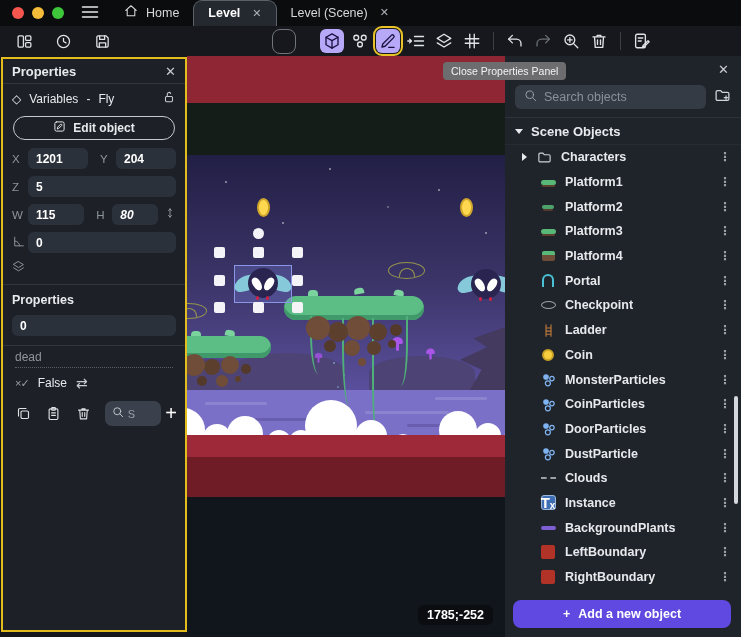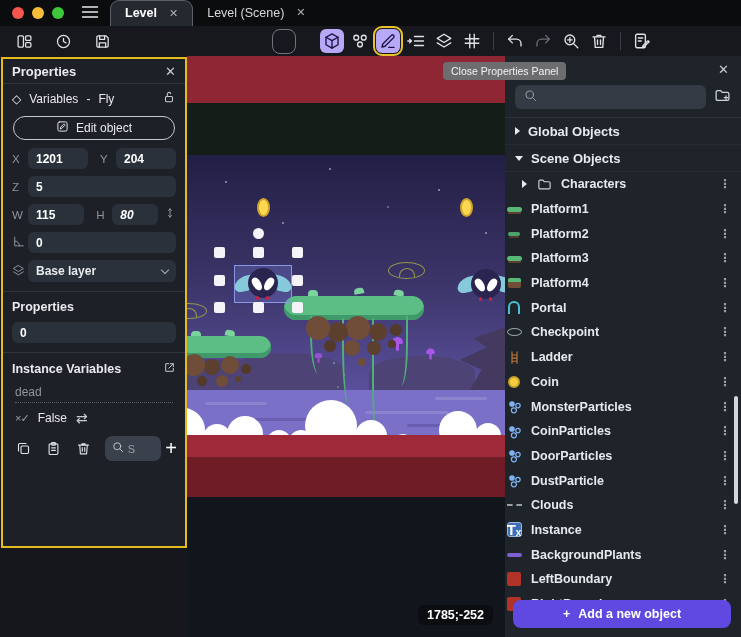--- a/index.html
+++ b/index.html
@@ -38,31 +38,31 @@
   .share-btn { margin-left:12px; display:flex; align-items:center; gap:7px; height:25px; padding:0 13px;
     background:#5f49e0; border-radius:8px; font-size:12px; font-weight:bold; color:#fff; }
   .share-btn svg{width:14px;height:14px;}
   .tb-right { display:flex; align-items:center; gap:4px; margin-left:24px; }
 
   
   .main { flex:1; display:flex; min-height:0; }
 
   
   .left-col { width:187px; flex:0 0 187px; background:#15171c; }
-  .props { height:491px; margin:1px 0 0 1px; background:#1d2026; border:2px solid #e3bd1e;
+  .props { height:575px; margin:1px 0 0 1px; background:#1d2026; border:2px solid #e3bd1e;
     display:flex; flex-direction:column; font-size:12px; }
   .props-head { display:flex; align-items:center; justify-content:space-between; padding:5px 9px 4px 9px;
     border-bottom:1px solid #31353c; }
   .props-title { font-weight:bold; font-size:13px; }
   .icon-x { color:#c9ccd1; font-size:13px; }
   .inst-row { display:flex; align-items:center; gap:8px; padding:6px 9px 2px 9px; color:#e8eaee; }
   .inst-row .spacer{flex:1;}
   .inst-row svg{width:14px;height:14px;color:#c9ccd1;}
   .edit-btn { margin:7px 10px 4px 10px; height:24px; border:1px solid #c6c9cf; border-radius:13px;
-    display:flex; align-items:center; justify-content:center; gap:7px; font-weight:normal; font-size:12px; }
+    display:flex; align-items:center; justify-content:center; gap:7px; font-weight:bold; font-size:12px; }
   .edit-btn svg{width:13px;height:13px;}
   .prow { display:flex; align-items:center; gap:6px; padding:4px 9px 3px 9px; }
   .plabel { color:#8f959d; width:10px; flex:0 0 10px; font-size:11.5px; }
   .plabel.ic svg{width:13px;height:13px;}
   .pinput { background:#2b313b; border:none; border-radius:6px; height:21px; color:#fff;
     font-weight:bold; font-size:12px; padding:0 8px; min-width:0; font-family:inherit; }
   .pinput.half { width:62px; } .pinput.grow { flex:1; }
   .link-ic { color:#9aa0a8; } .link-ic svg{width:12px;height:12px;}
   .layer-select { flex:1; background:#2b313b; border-radius:6px; height:22px; display:flex;
     align-items:center; justify-content:space-between; padding:0 8px; font-weight:bold; }
@@ -136,21 +136,21 @@
   .obj-search { flex:1; height:24px; background:#353b45; border-radius:6px; display:flex; align-items:center;
     gap:7px; padding:0 9px; color:#9aa0a8; }
   .obj-search svg{width:13px;height:13px;flex:0 0 13px;}
   .obj-search input{ background:transparent; border:none; color:#c9ccd1; font-size:12.5px; width:100%; font-family:inherit;}
   .obj-search input::placeholder{color:#8a9098;}
   .folder-plus { color:#cfd3da; } .folder-plus svg{width:17px;height:17px;}
   .tree-head { display:flex; align-items:center; gap:8px; padding:0 10px; height:27px; font-weight:bold;
     font-size:13px; border-bottom:1px solid #272c34; }
   .tri-r { width:0; height:0; border-left:5px solid #e8eaee; border-top:4px solid transparent; border-bottom:4px solid transparent; }
   .tri-d { width:0; height:0; border-top:5px solid #e8eaee; border-left:4px solid transparent; border-right:4px solid transparent; }
-  .obj-item { display:flex; align-items:center; gap:8px; height:24.7px; font-weight:bold;
+  .obj-item { display:flex; align-items:center; gap:8px; height:24.7px; padding-left:34px; font-weight:bold;
     color:#e7e9ec; }
   .obj-item.folder { padding-left:17px; }
   .obj-item .kebab { margin-left:auto; padding-right:10px; color:#9aa0a8; font-size:12px; letter-spacing:0; }
   .oi { width:18px; flex:0 0 18px; display:flex; align-items:center; justify-content:center; }
   .oi svg{width:15px;height:15px;}
   .oi-bar { width:15px; height:5px; border-radius:3px; background:#57b877; box-shadow:0 3px 0 -1px #5d3f2e; }
   .oi-bar.small { width:12px; height:4px; }
   .oi-p4 { width:13px; height:10px; border-radius:2px; background:linear-gradient(#57b877 0 38%,#6f4d39 38%); }
   .oi-portal { width:12px; height:13px; border:2px solid #49c0d4; border-bottom:none; border-radius:7px 7px 0 0; }
   .oi-ellipse { width:15px; height:8px; border:1.5px solid #9aa0a8; border-radius:50%; }
@@ -179,20 +179,26 @@
       <span class="dot r"></span>
       <span class="dot y"></span>
       <span class="dot g"></span>
     </div>
     <span class="menu-btn">
         <svg viewBox="0 0 24 24" fill="none" stroke="currentColor" stroke-width="1.8" stroke-linecap="round" stroke-linejoin="round">
           <path d="M3 6h18M3 12h18M3 18h18"></path>
         </svg>
       </span>
     <div class="tabstrip" id="tabstrip">
+        <div class="tab">
+          <span><svg viewBox="0 0 24 24" fill="none" stroke="currentColor" stroke-width="1.8" stroke-linecap="round" stroke-linejoin="round">
+              <path d="M3 11l9-8 9 8M5.5 9.5V20h13V9.5"></path>
+            </svg></span>
+          <span>Home</span>
+        </div>
         <div class="tab active">
           <span>Level</span>
           <span class="x">✕</span>
         </div>
         <div class="tab">
           <span>Level (Scene)</span>
           <span class="x">✕</span>
         </div>
       </div>
   </div>
@@ -346,39 +352,29 @@
                 <path d="M5 4v16h16"></path>
                 <path d="M5 11a9 9 0 0 1 9 9"></path>
               </svg></span>
           <input class="pinput grow" value="0" style="">
         </div>
         <div class="prow">
           <span class="plabel ic" id="layer-ic"><svg viewBox="0 0 24 24" fill="none" stroke="currentColor" stroke-width="1.8" stroke-linecap="round" stroke-linejoin="round">
                 <path d="M12 3l9 5.5-9 5.5-9-5.5z"></path>
                 <path d="M3 14.5L12 20l9-5.5"></path>
               </svg></span>
-          <div class="layer-select">
-            <span>Base layer</span>
-            <span class="chev"></span>
-          </div>
         </div>
         <div class="sect-div"></div>
         <div class="sect-head">
           <span>Properties</span>
         </div>
         <div class="prow" style="padding-left:9px">
           <input class="pinput grow" value="0" style="">
         </div>
         <div class="sect-div"></div>
-        <div class="sect-head">
-          <span>Instance Variables</span>
-          <span id="ext-ic"><svg viewBox="0 0 24 24" fill="none" stroke="currentColor" stroke-width="1.8" stroke-linecap="round" stroke-linejoin="round">
-                <path d="M13.5 5H19v5.5M19 5l-8.5 8.5M19 13.5V19H5V5h5.5"></path>
-              </svg></span>
-        </div>
         <div class="var-name">dead</div>
         <div class="var-val">
           <span class="xc">×✓</span>
           <span>False</span>
           <span class="swap">⇄</span>
         </div>
         <div class="props-foot">
           <span class="tbtn" id="dup-ic">
               <svg viewBox="0 0 24 24" fill="none" stroke="currentColor" stroke-width="1.8" stroke-linecap="round" stroke-linejoin="round">
                 <rect x="8" y="8" width="12" height="12" rx="2"></rect>
@@ -525,31 +521,28 @@
       <div class="obj-head">
         <span class="obj-title">Objects</span>
         <span class="icon-x">✕</span>
       </div>
       <div class="obj-search-row">
         <span class="obj-search">
           <span id="osearch-ic"><svg viewBox="0 0 24 24" fill="none" stroke="currentColor" stroke-width="1.8" stroke-linecap="round" stroke-linejoin="round">
                 <circle cx="10.5" cy="10.5" r="7"></circle>
                 <path d="M15.8 15.8L21.5 21.5"></path>
               </svg></span>
+          <input placeholder="Search objects" style="">
         </span>
         <span class="folder-plus" id="fplus-ic"><svg viewBox="0 0 24 24" fill="none" stroke="currentColor" stroke-width="1.8" stroke-linecap="round" stroke-linejoin="round">
               <path d="M3 7a2 2 0 0 1 2-2h4.5l2 2.5H19a2 2 0 0 1 2 2V17a2 2 0 0 1-2 2H5a2 2 0 0 1-2-2z"></path>
               <path d="M17 12.5v5M14.5 15h5" stroke-width="1.6"></path>
             </svg></span>
       </div>
       <div id="obj-tree">
-          <div class="tree-head">
-            <span class="tri-r"></span>
-            <span>Global Objects</span>
-          </div>
           <div class="tree-head">
             <span class="tri-d"></span>
             <span>Scene Objects</span>
           </div>
           <div class="obj-item folder">
             <span class="tri-r"></span>
             <span>
               <span class="oi" style="color:#cfd3da">
                 <svg viewBox="0 0 24 24" fill="none" stroke="currentColor" stroke-width="1.8" stroke-linecap="round" stroke-linejoin="round">
                   <path d="M3 7a2 2 0 0 1 2-2h4.5l2 2.5H19a2 2 0 0 1 2 2V17a2 2 0 0 1-2 2H5a2 2 0 0 1-2-2z"></path>

